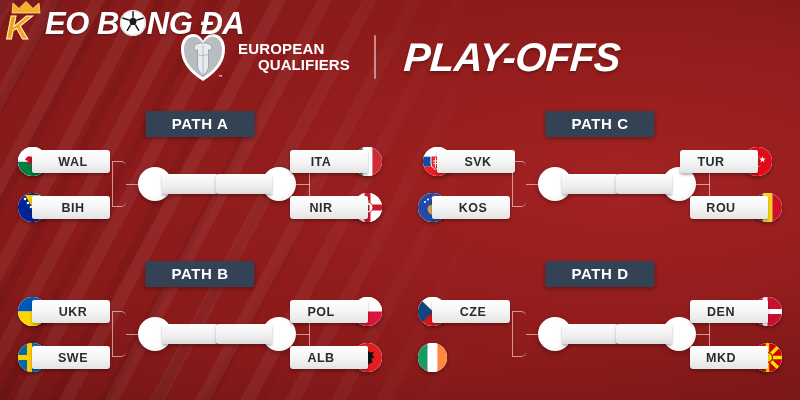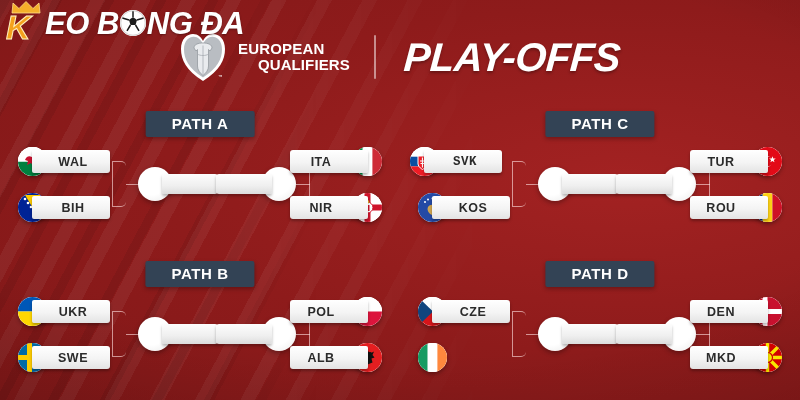--- a/index.html
+++ b/index.html
@@ -298,21 +298,21 @@
       </div>
       <div class="pill">
         <span class="code">NIR</span>
       </div>
     </div>
   </div>
 
   <div class="path pC">
     <div class="path-title">PATH C</div>
 
-    <div class="team left" style="left:10px; top:42px;font-family:Liberation Mono, monospace;">
+    <div class="team left" style="left:23px; top:42px;">
       <div class="flag">
         <svg viewBox="0 0 29 29">
             <rect width="29" height="9.7" fill="#fff"></rect>
             <rect y="9.7" width="29" height="9.7" fill="#0b4ea2"></rect>
             <rect y="19.4" width="29" height="9.6" fill="#ee1c25"></rect>
           <path d="M8 9 h9 v8 c0 3 -4.5 5.5 -4.5 5.5 S8 20 8 17 Z" fill="#ee1c25" stroke="#fff" stroke-width="1"></path>
           <path d="M12.5 10.5 v10 M10 14 h5 M10.5 16.5 h4" stroke="#fff" stroke-width="1.2"></path>
           </svg>
       </div>
       <div class="pill">
@@ -346,21 +346,21 @@
       <div class="bar"></div>
     </div>
     <div class="slot cright" style="left:216px; top:62px;">
       <div class="circ"></div>
       <div class="bar"></div>
     </div>
 
     <div class="conn h" style="left:296px; top:79px; width:14px;"></div>
     <div class="conn brR" style="left:296px; top:56px; width:14px; height:46px;"></div>
 
-    <div class="team right" style="right:18px; top:42px;margin-left:37px;">
+    <div class="team right" style="right:28px; top:42px;margin-left:37px;">
       <div class="flag">
         <svg viewBox="0 0 29 29">
             <rect width="29" height="29" fill="#e30a17"></rect>
           <circle cx="12.5" cy="14.5" r="6.2" fill="#fff"></circle>
             <circle cx="14.6" cy="14.5" r="5" fill="#e30a17"></circle>
           <polygon points="20.5,14.5 18.3,15.9 19.1,13.4 17,11.9 19.6,11.9 20.5,9.5 21.4,11.9 24,11.9 21.9,13.4 22.7,15.9" fill="#fff" transform="translate(-1,1.2) scale(0.95) translate(1,-1)"></polygon>
           </svg>
       </div>
       <div class="pill">
         <span class="code">TUR</span>

